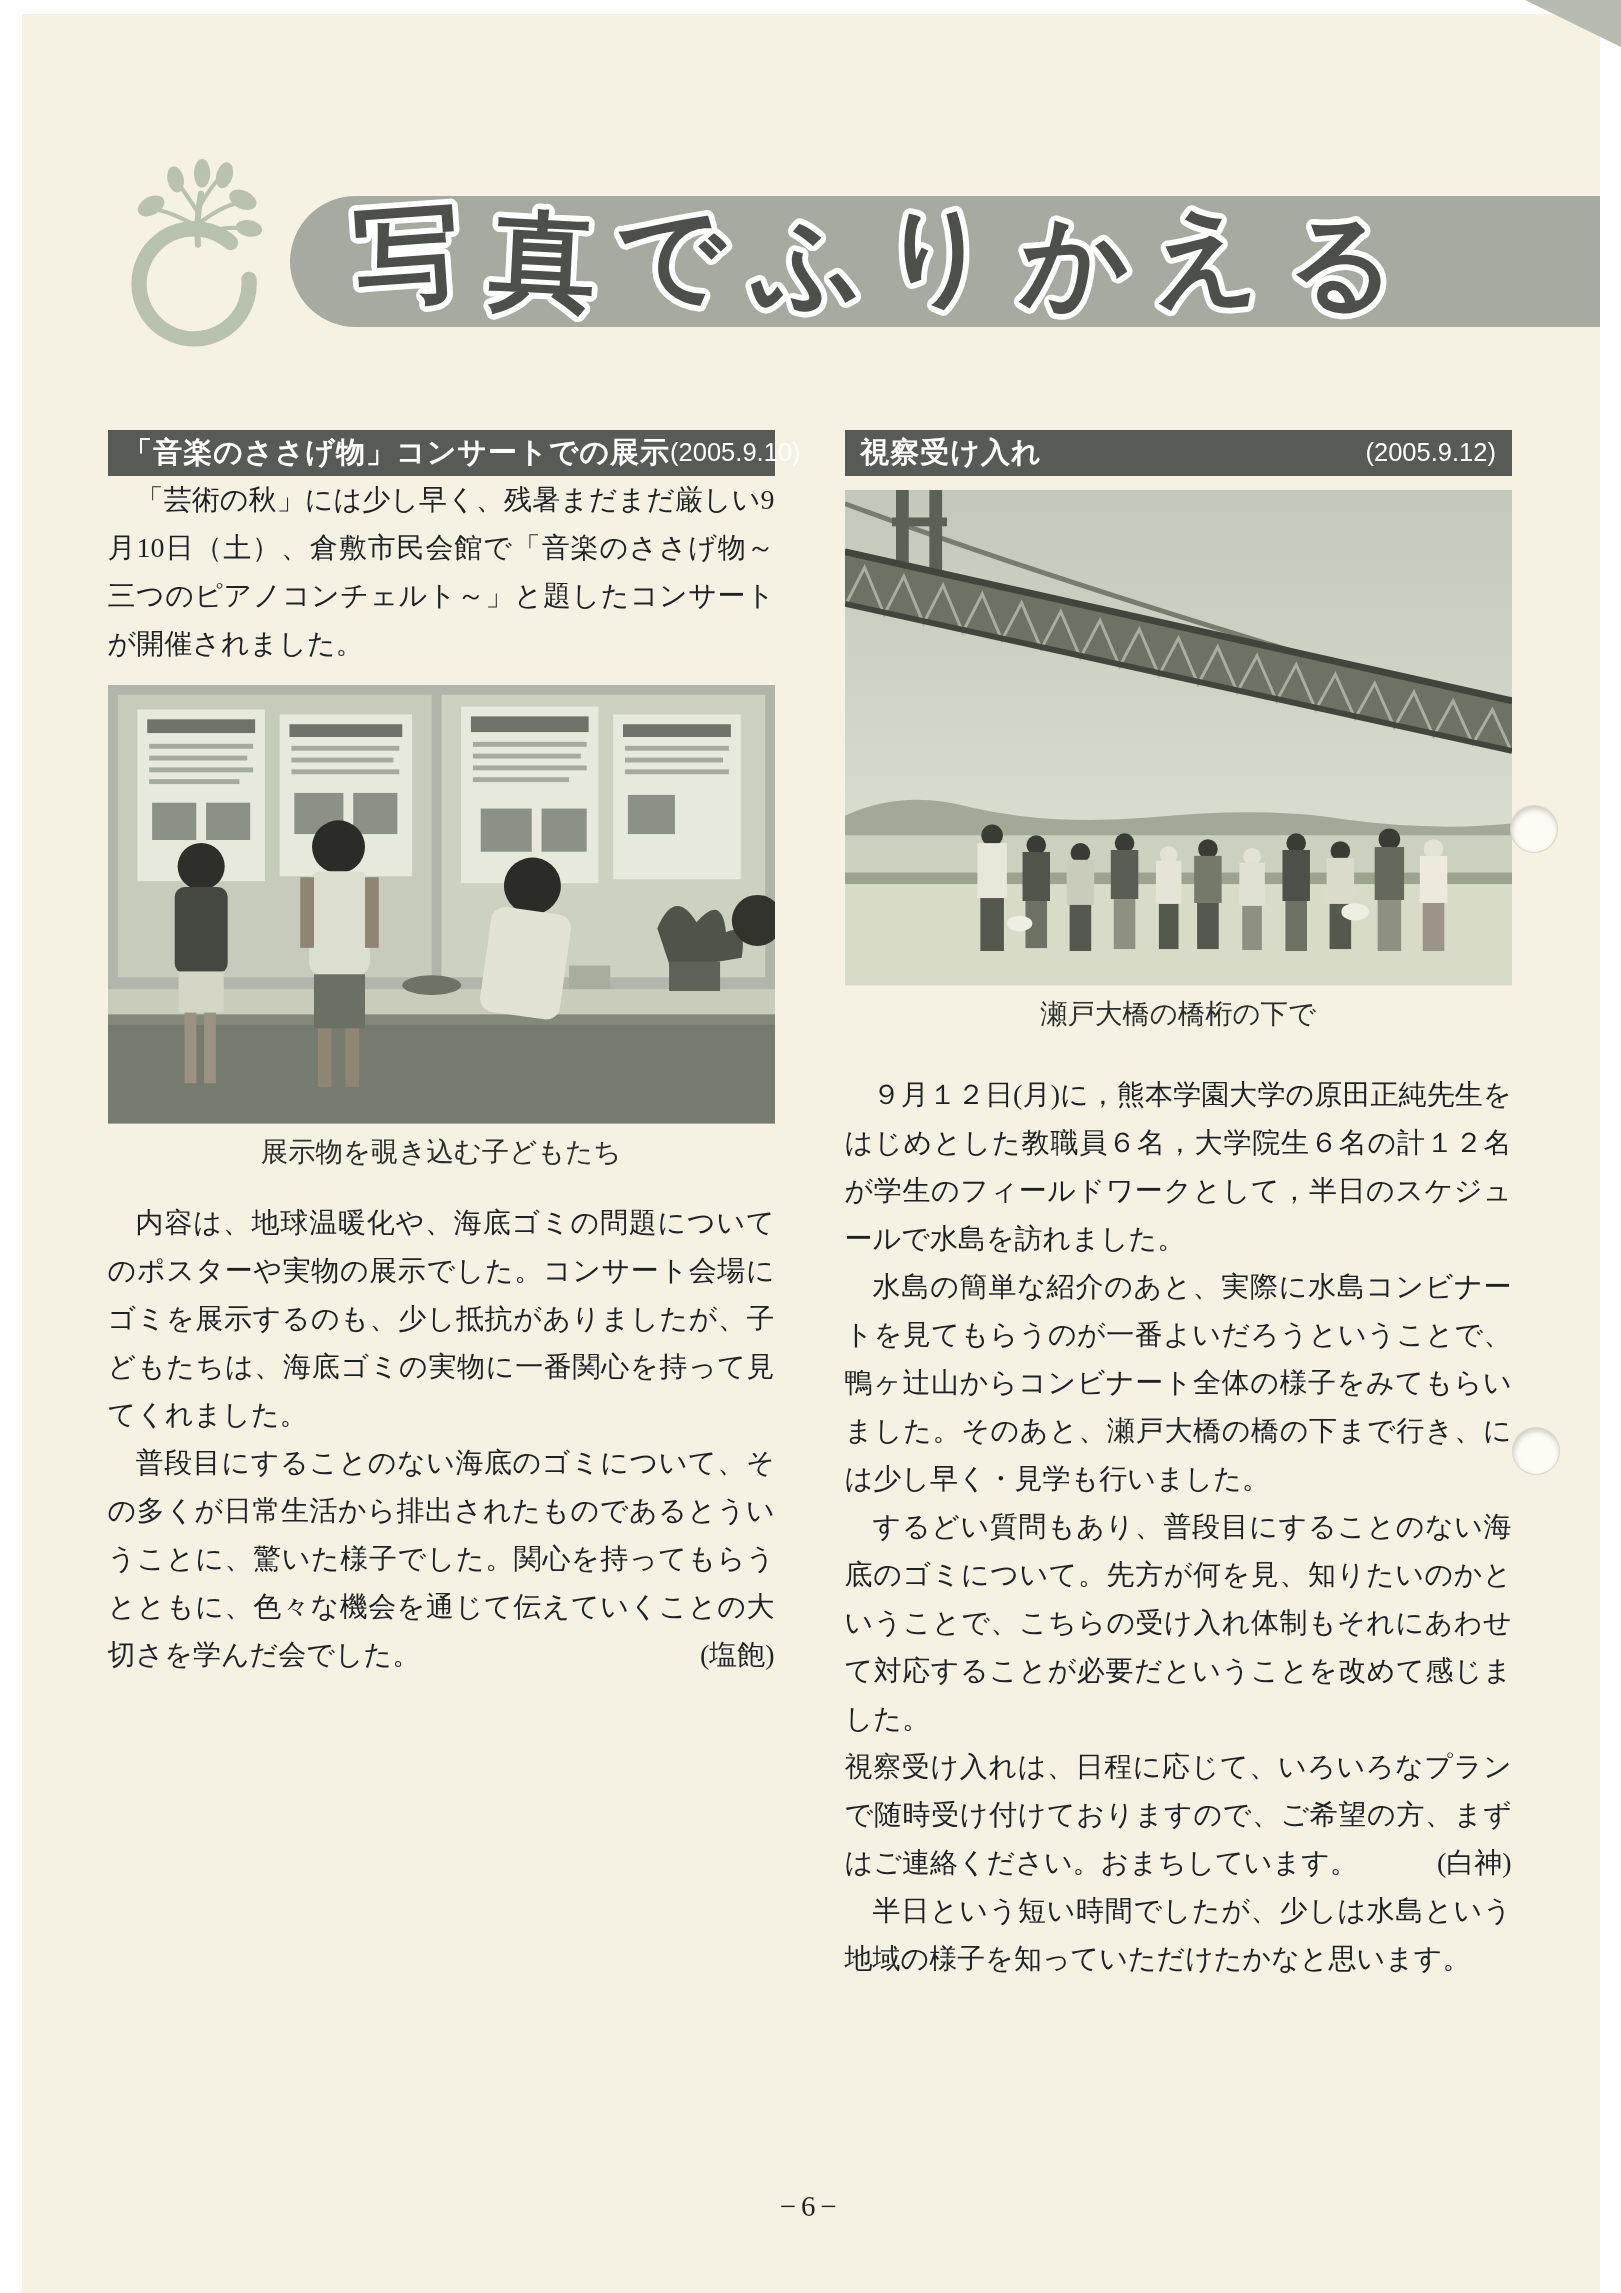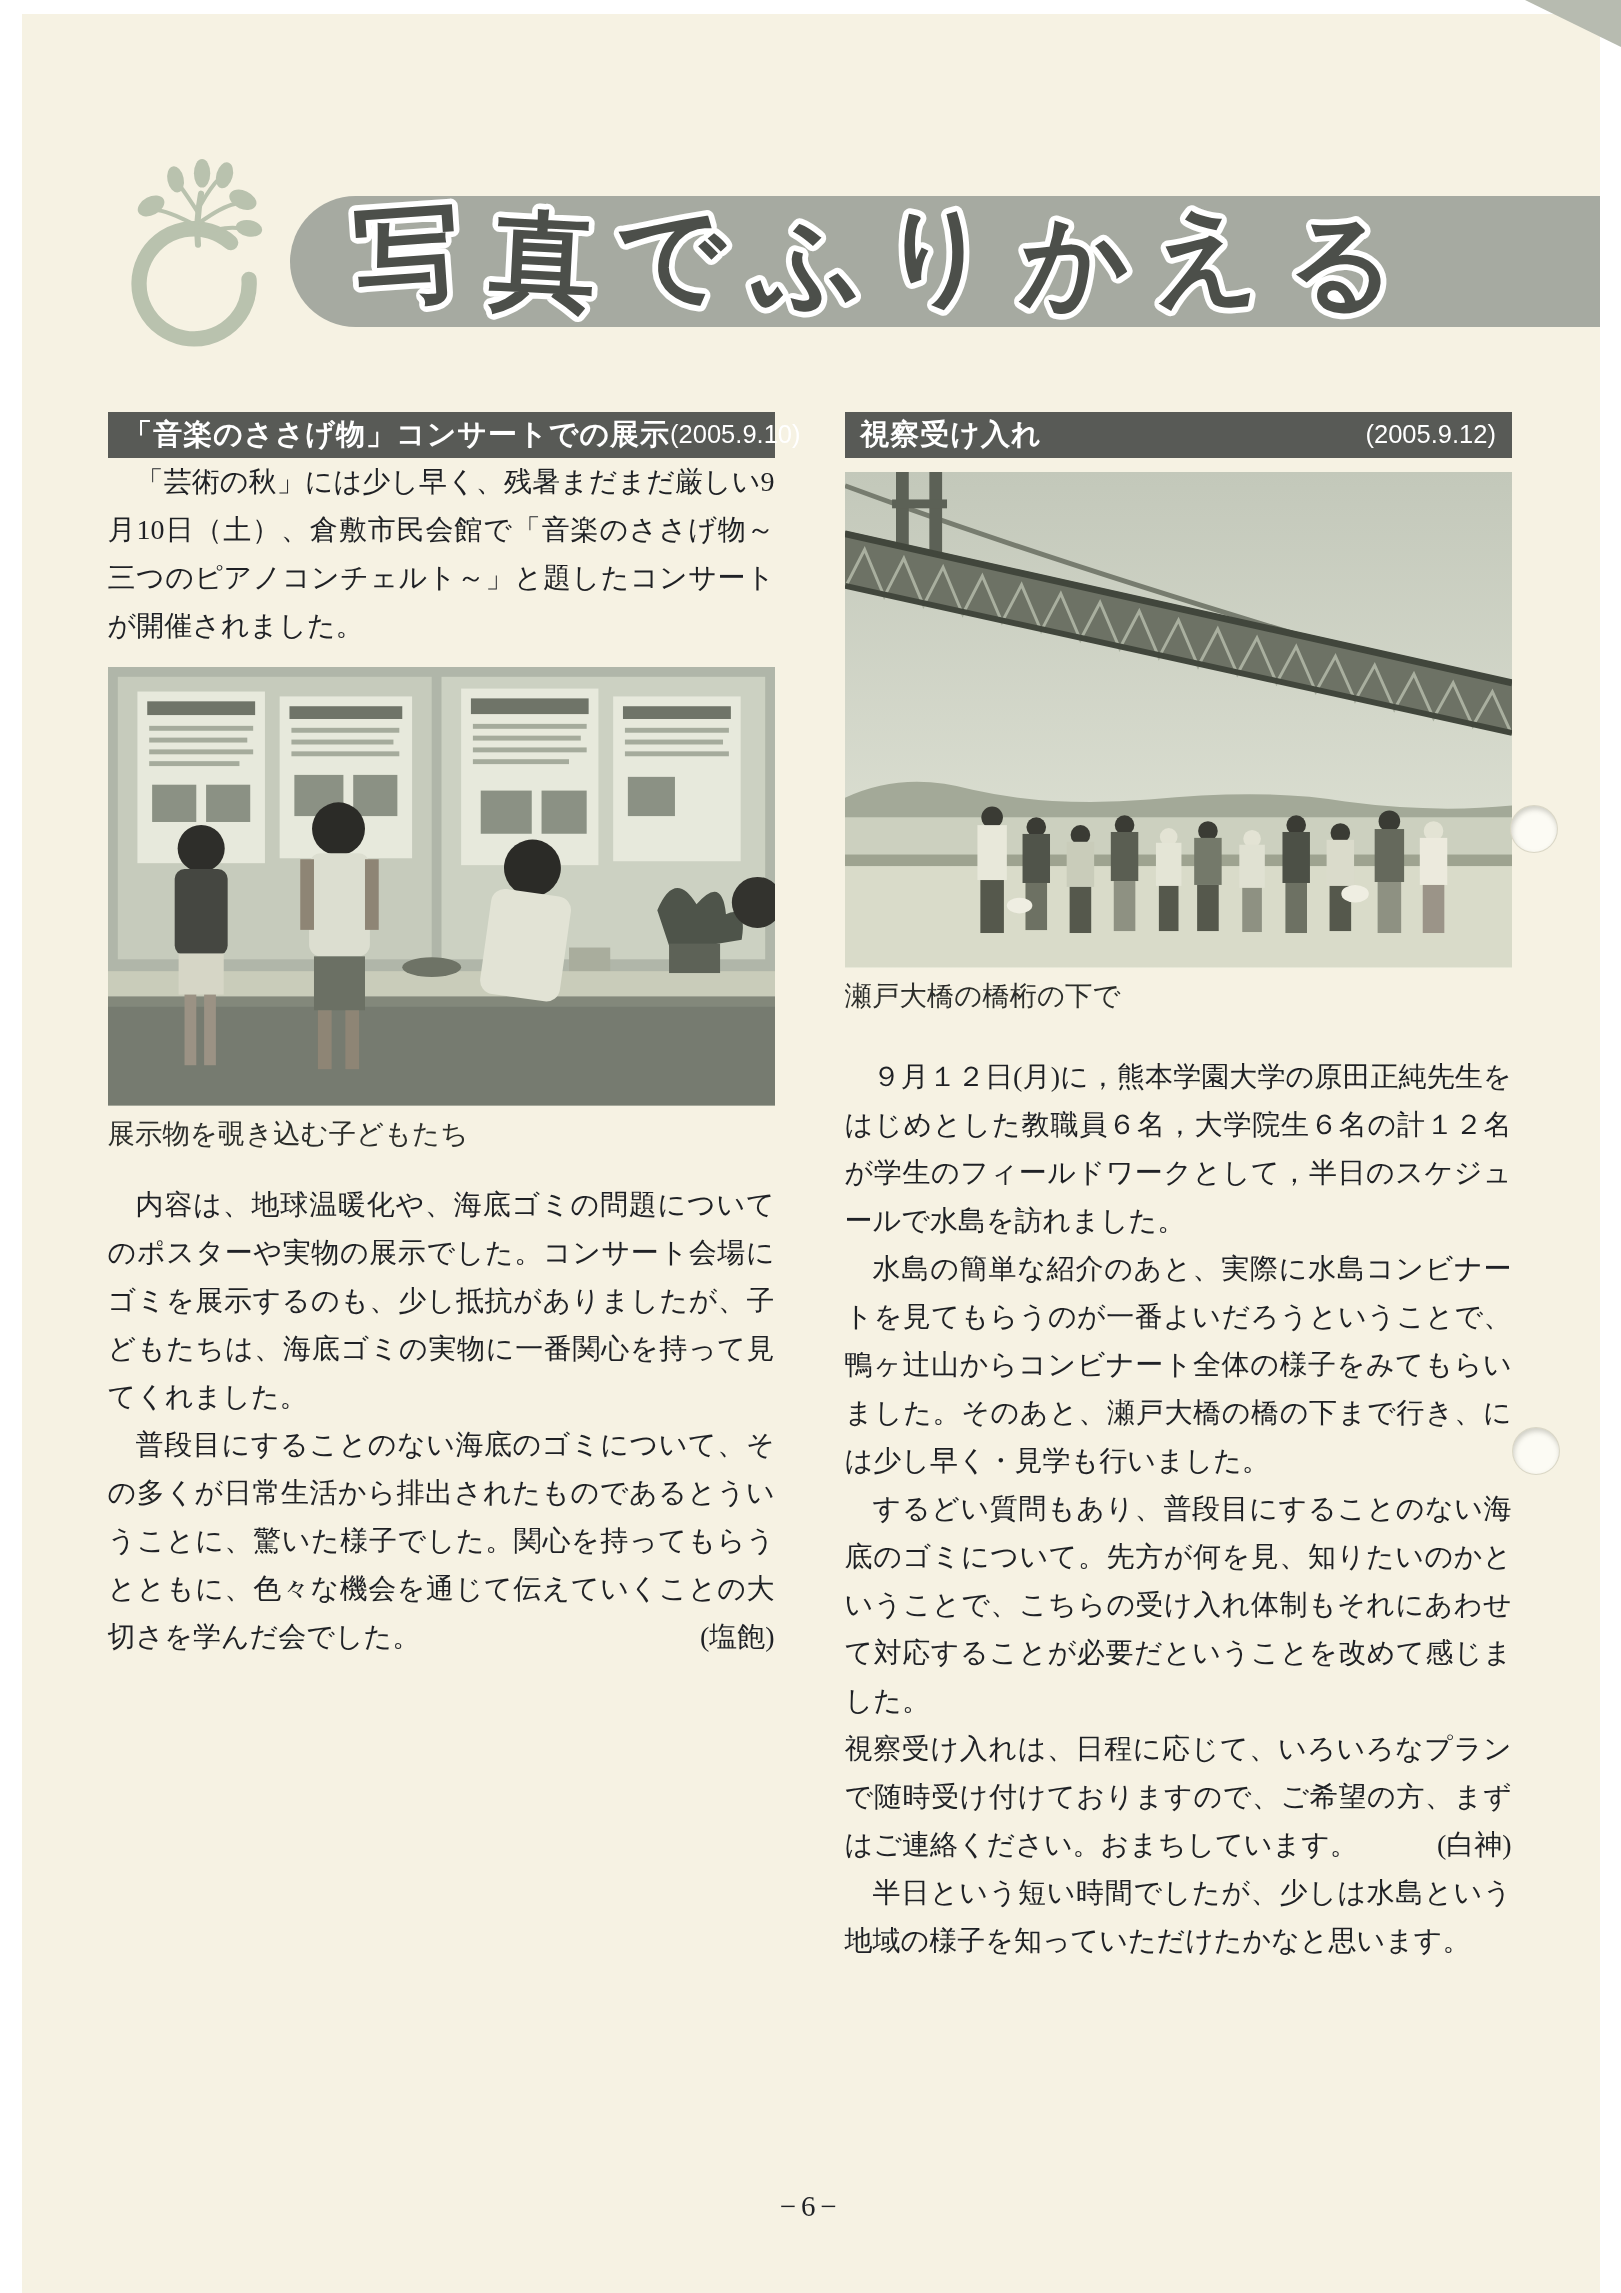--- a/index.html
+++ b/index.html
@@ -17,21 +17,21 @@
   }
   
   .banner{
     position:absolute;top:182px;left:268px;right:0;height:131px;
     background:var(--banner_bg,#a6aaa1);border-radius:71px 0 0 71px;
   }
   .banner svg{display:block;width:100%;height:100%;}
   .logo{position:absolute;top:143px;left:74px;width:204px;height:208px;}
   .logo svg{display:block;width:100%;height:100%;}
   
-  .col{position:absolute;top:398px;width:667px;}
+  .col{position:absolute;top:416px;width:667px;}
   .col-left{left:86px;}
   .col-right{left:823px;}
   .art-header{
     height:46px;background:var(--bar_bg,#585a56);color:var(--bar_text,#fff);
     display:flex;align-items:center;justify-content:space-between;
     padding:0 15.7px;box-sizing:border-box;
     font-family:"Liberation Sans",sans-serif;
   }
   .art-title{font-size:29px;font-weight:bold;letter-spacing:1px;white-space:nowrap;}
   .art-date{font-size:25.5px;font-weight:normal;white-space:nowrap;}
@@ -40,21 +40,21 @@
     color:var(--body_text,#1f2125);text-align:justify;margin:0;
   }
   p.indent{text-indent:1em;}
   .first-block{margin-top:9.8px;}
   .sig{float:right;}
   figure{margin:17.6px 0 29px 0;}
   .photo{width:667px;}
   .photo svg{display:block;width:667px;}
   figcaption{
     font-family:"Liberation Sans",sans-serif;font-size:27.4px;
-    color:var(--caption_text,#2c2e2b);margin-top:9.8px;
+    color:var(--caption_text,#2c2e2b);text-align:center;margin-top:9.8px;
   }
   .fig-right{margin:14.7px 0 39px 0;}
   
   .page-number{
     position:absolute;left:0;right:0;bottom:71px;text-align:center;
     font-family:"Liberation Serif",serif;font-size:29px;letter-spacing:4.9px;
     color:var(--body_text,#1f2125);
   }
   .hole{
     position:absolute;width:46px;height:46px;border-radius:50%;

